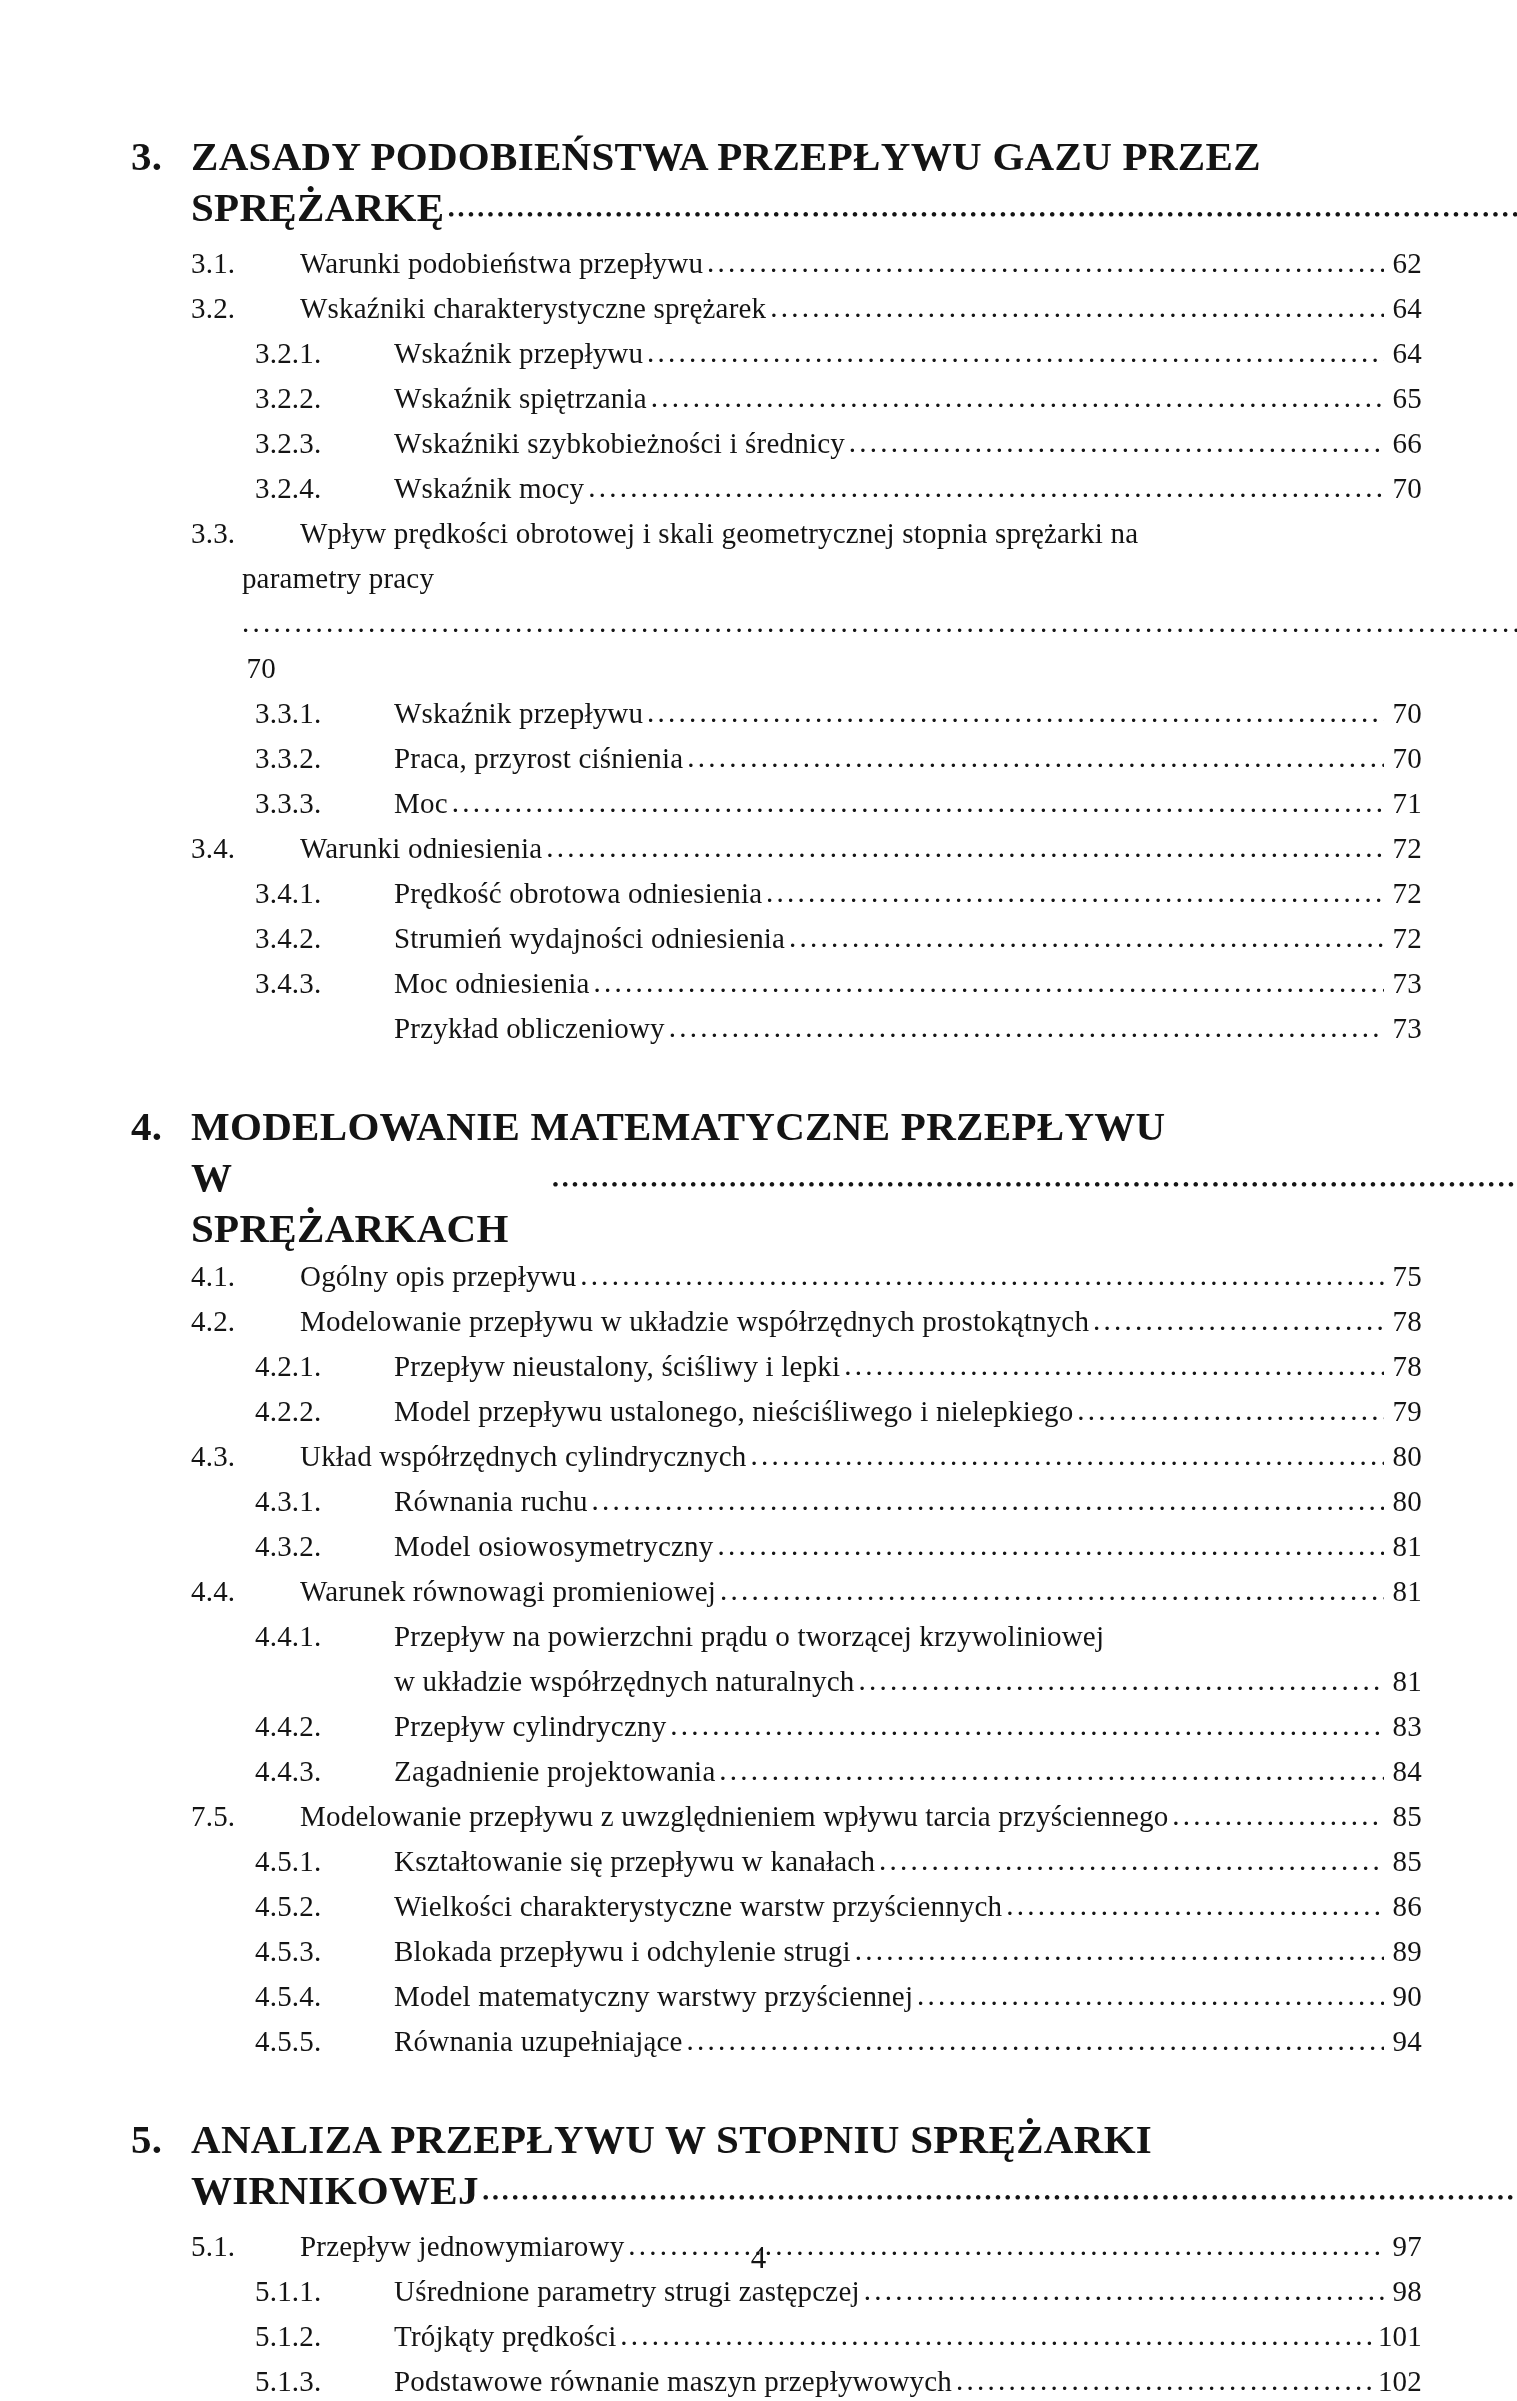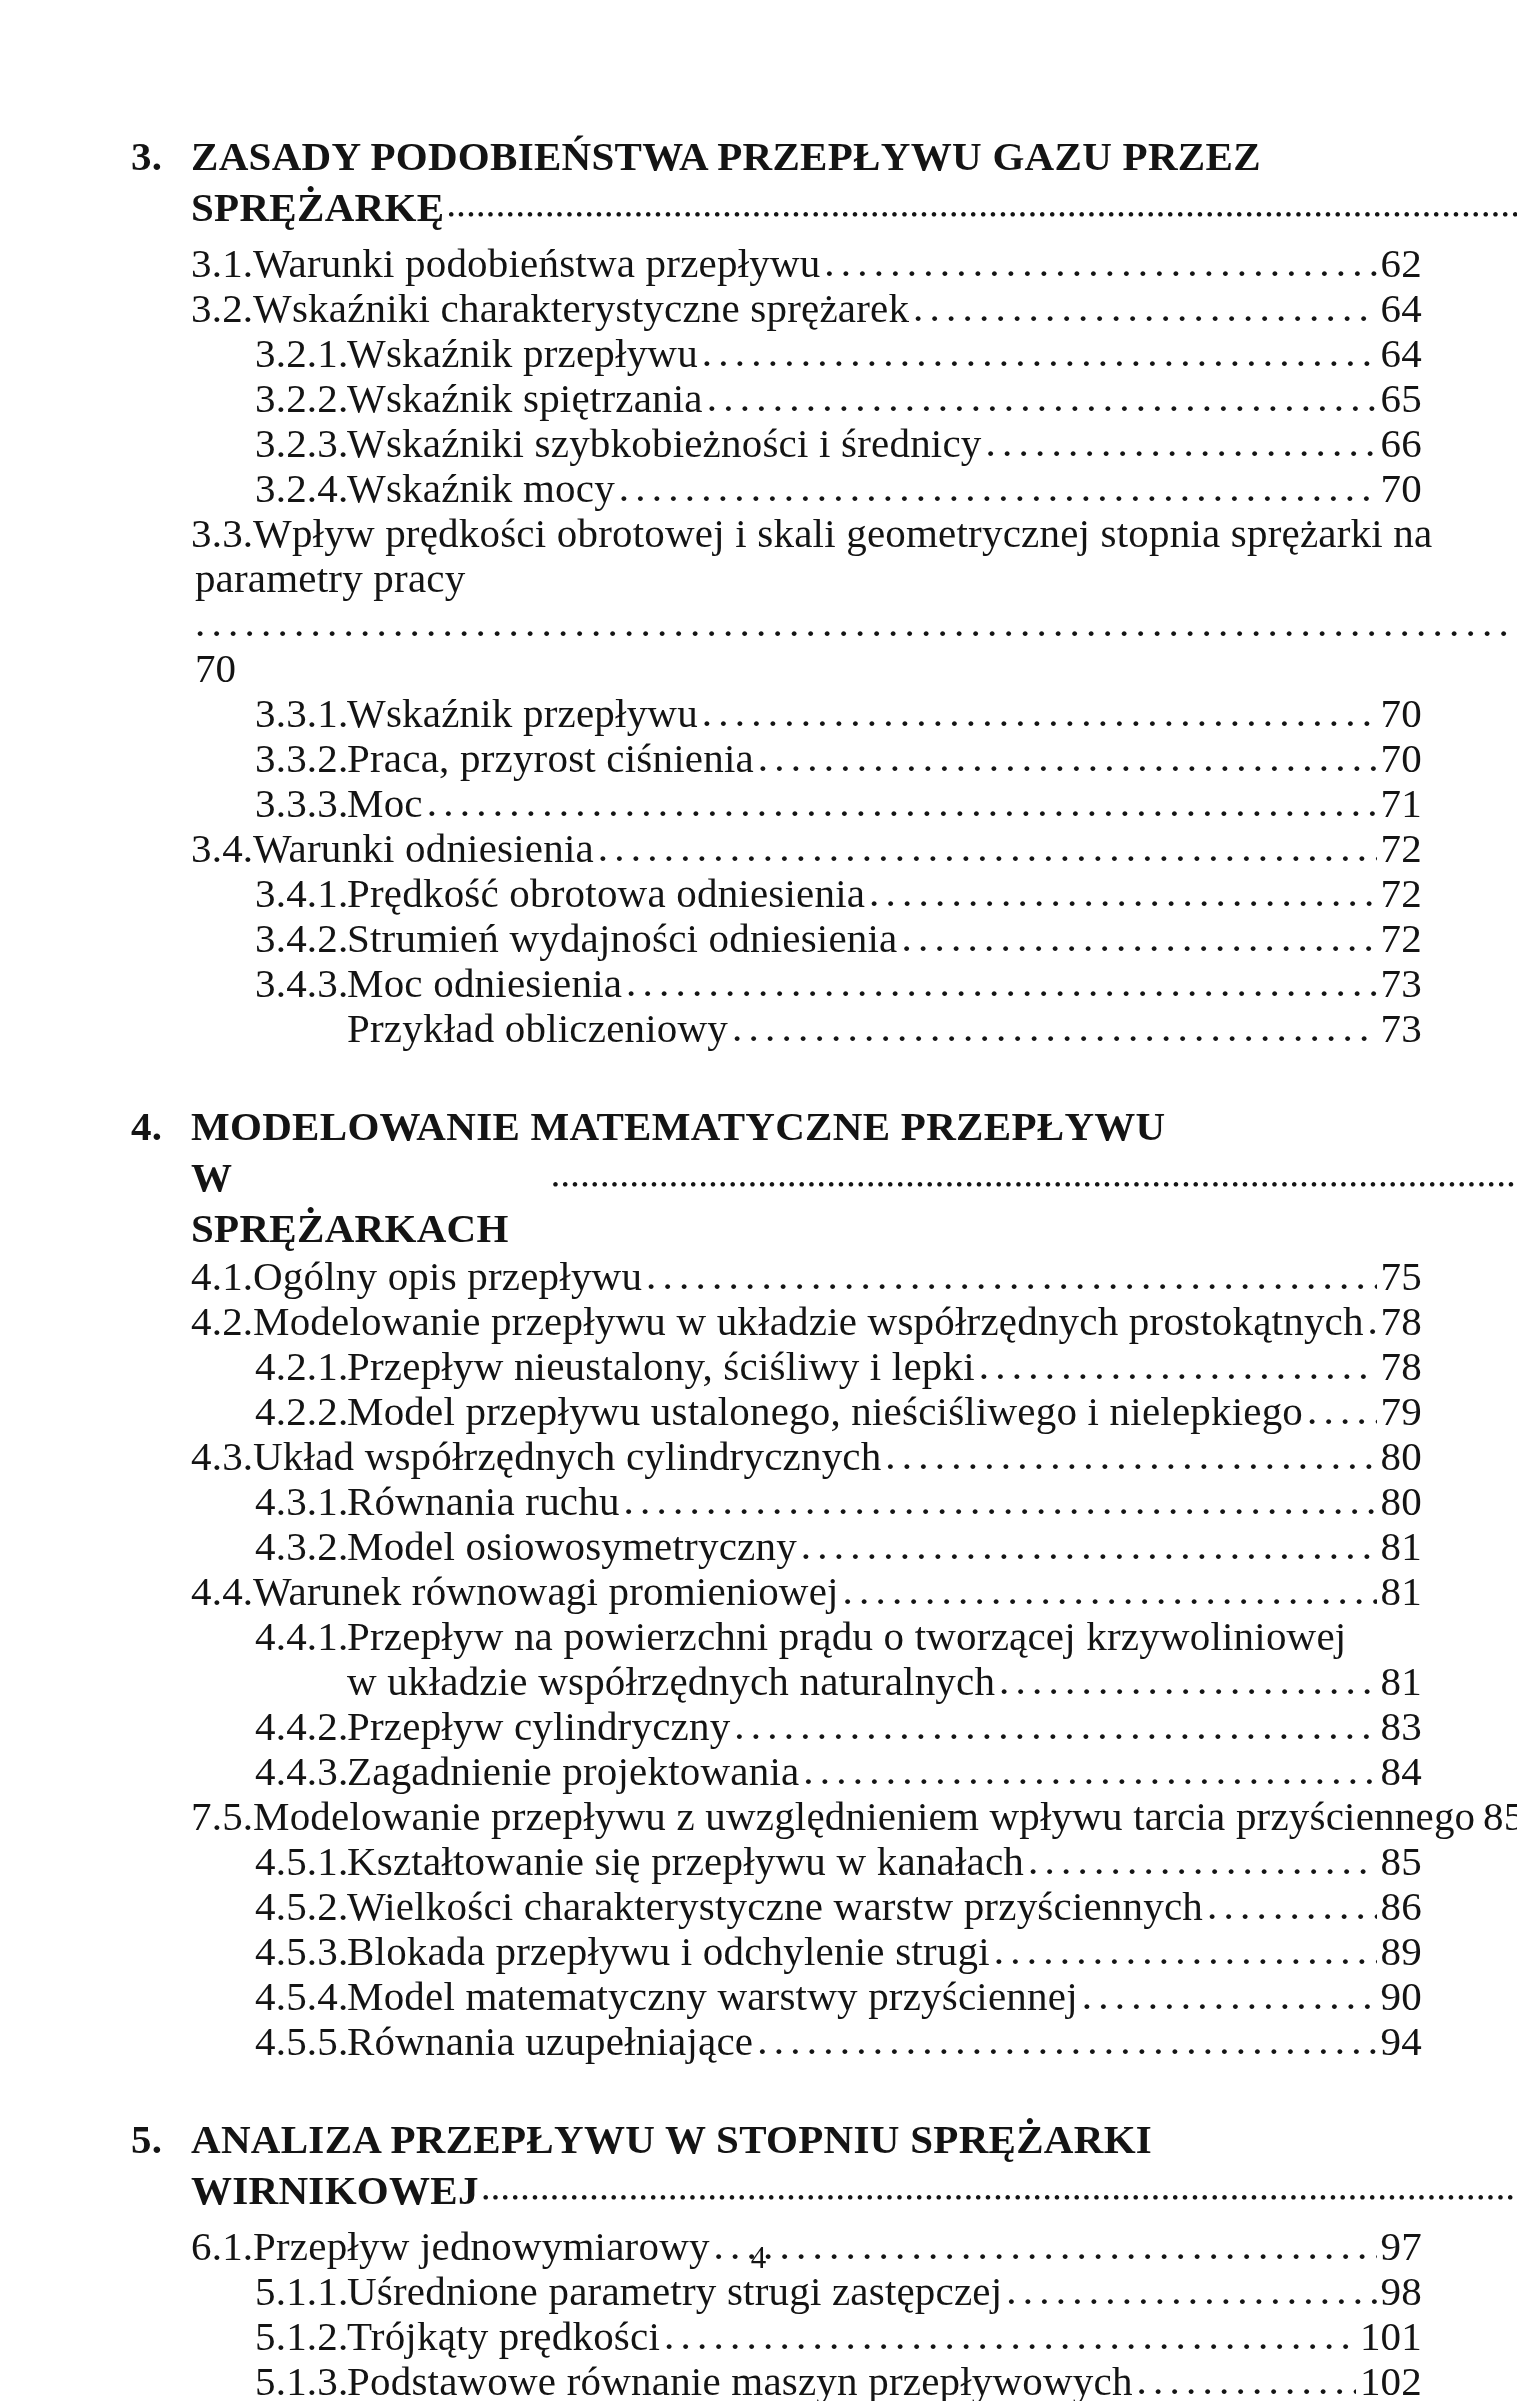--- a/index.html
+++ b/index.html
@@ -55,25 +55,26 @@
     .leader::after {
       content: ". . . . . . . . . . . . . . . . . . . . . . . . . . . . . . . . . . . . . . . . . . . . . . . . . . . . . . . . . . . . . . . . . . . . . . . . . . . . . . . . . . . . . . . . . . . . . . . . . . . . . . . . . . . . . . . . . . . . . . . . . . . . . . . . . . . . . . . . . . . . . . . . . . . . . . . . . . . . . . . .";
       letter-spacing: -2px;
     }
     .chapter-heading .leader::after {
       content: "••••••••••••••••••••••••••••••••••••••••••••••••••••••••••••••••••••••••••••••••••••••••••••••••••••••••••••••••••••••••••••••••••••";
       letter-spacing: 3.9px;
       font-size: 17px;
     }
     .entry {
-      font-size: 41px;
+      font-size: 29px;
       line-height: 45px;
       display: flex;
       align-items: baseline;
       letter-spacing: 0.2px;
+      gap: 47px;
     }
     .entry.level-2 {
       padding-left: 60px;
     }
     .entry.level-3 {
       padding-left: 124px;
     }
     .entry-num {
       flex: 0 0 auto;
     }
@@ -471,21 +472,21 @@
         <span class="chapter-num">5.</span>
         <span class="chapter-title-wrap">
           <span class="chapter-line1">ANALIZA PRZEPŁYWU W STOPNIU SPRĘŻARKI</span>
           <span class="chapter-line2">
             <span>WIRNIKOWEJ</span>
             <span class="leader"></span>
           </span>
         </span>
       </div>
       <div class="entry level-2">
-        <span class="entry-num">6.1.</span>
+        <span class="entry-num">5.1.</span>
         <span class="entry-body">
           <span class="entry-line">
             <span class="entry-title">Przepływ jednowymiarowy</span>
             <span class="leader"></span>
             <span class="entry-page">97</span>
           </span>
         </span>
       </div>
       <div class="entry level-3">
         <span class="entry-num">5.1.1.</span>

